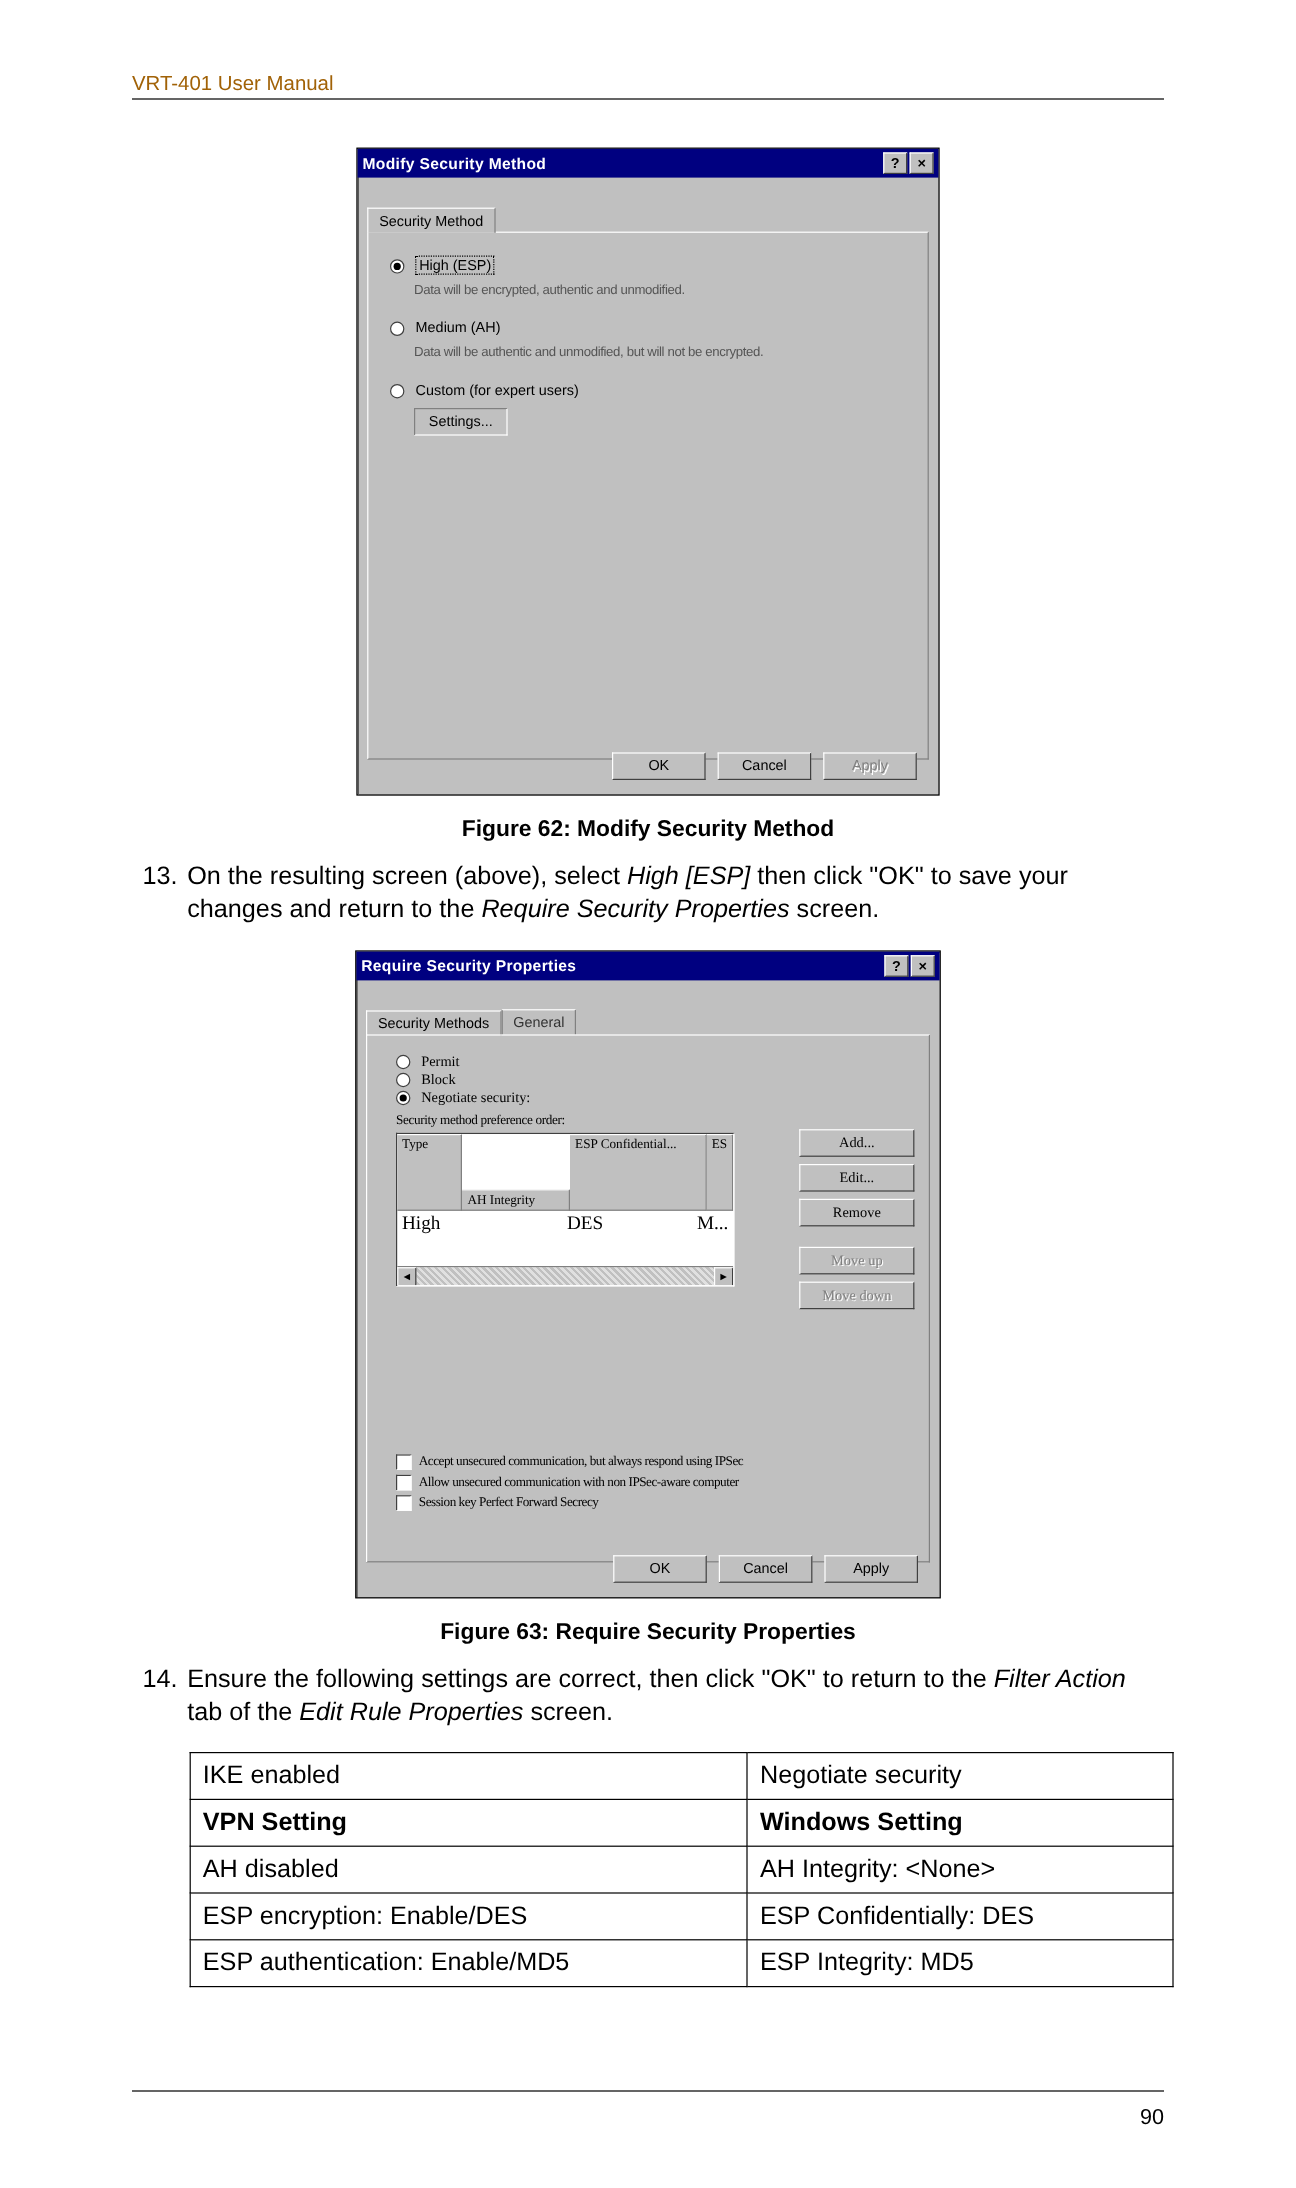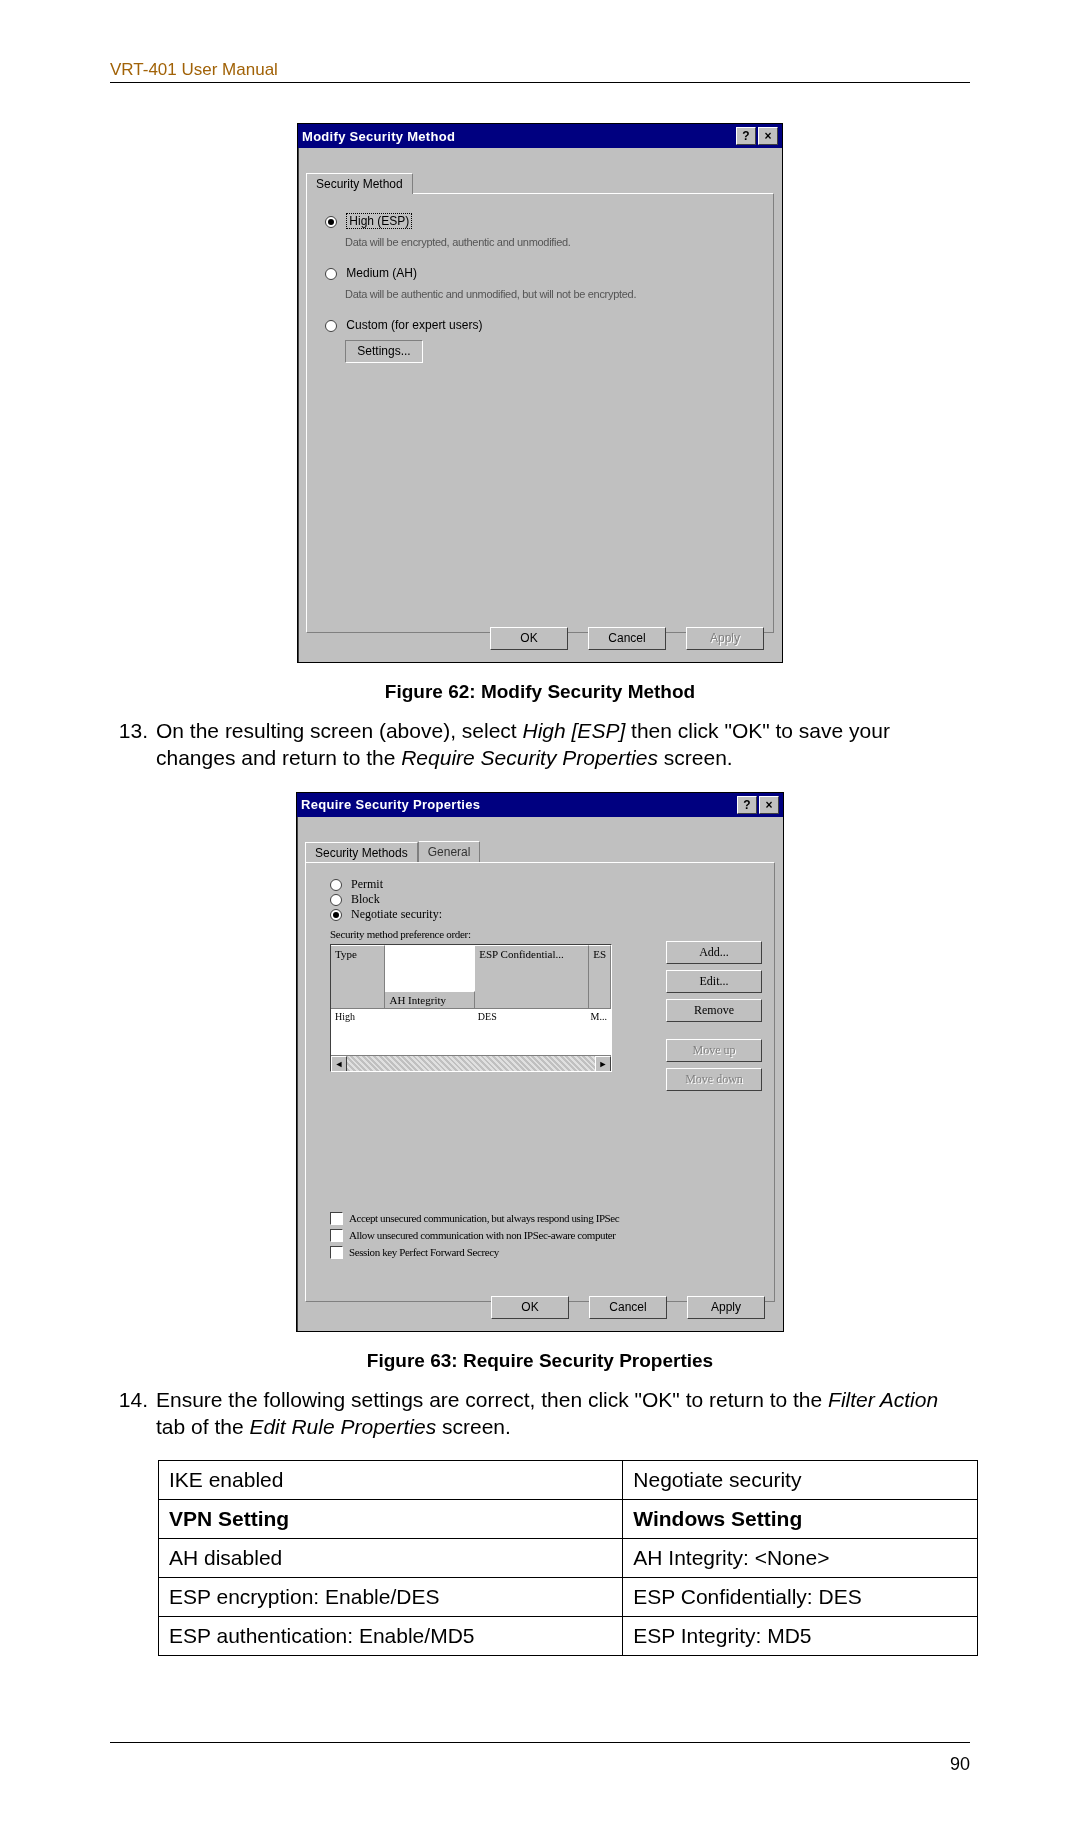--- a/index.html
+++ b/index.html
@@ -124,21 +124,21 @@
      border-top: 1px solid #808080;
      border-left: 1px solid #808080;
      border-right: 1px solid #fff;
      border-bottom: 1px solid #fff;
   }
   .dlg-buttons {
     position: absolute;
     bottom: 12px;
     right: 18px;
     display: flex;
-    gap: 20px;
+    gap: 10px;
     margin-top: 24px;
   }
   .caption {
     text-align: center;
     font-weight: bold;
     font-size: 19px;
     margin: 18px 0 14px;
   }
   .bodytext {
     font-size: 21px;
@@ -177,21 +177,21 @@
   .listhead { display: flex; }
   .listhead span {
     background: #c0c0c0;
     border-right: 1px solid #808080;
     border-bottom: 1px solid #808080;
     border-top: 1px solid #fff;
     padding: 2px 4px;
     font-size: 11px;
   }
   .listrow { display: flex; padding: 1px 0; }
-  .listrow span { padding: 1px 4px; font-size: 10px; }
+  .listrow span { padding: 1px 4px; font-size: 16px; }
   .col-type { width: 58px; }
   .col-ah { width: 96px; margin-top: 46px; }
   .col-esp { width: 122px; }
   .col-es2 { flex: 1; }
   .hscroll {
     position: absolute; bottom: 0; left: 0; right: 0;
     height: 16px;
     background: repeating-linear-gradient(45deg,#c0c0c0,#c0c0c0 2px,#e0e0e0 2px,#e0e0e0 4px);
     border-top: 1px solid #808080;
     display: flex; justify-content: space-between;

